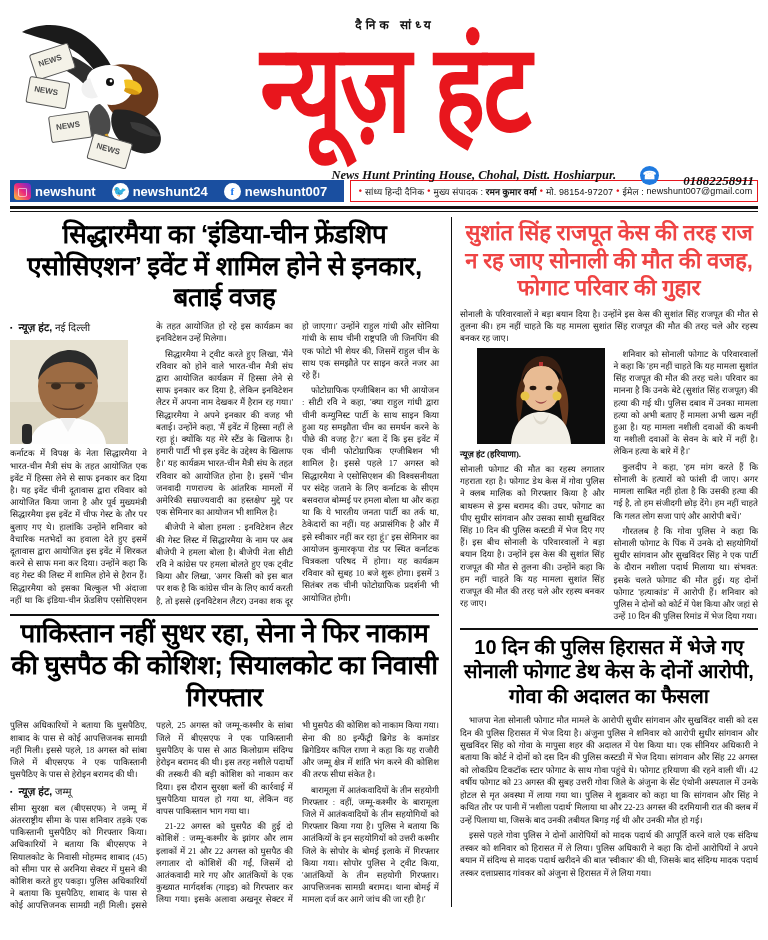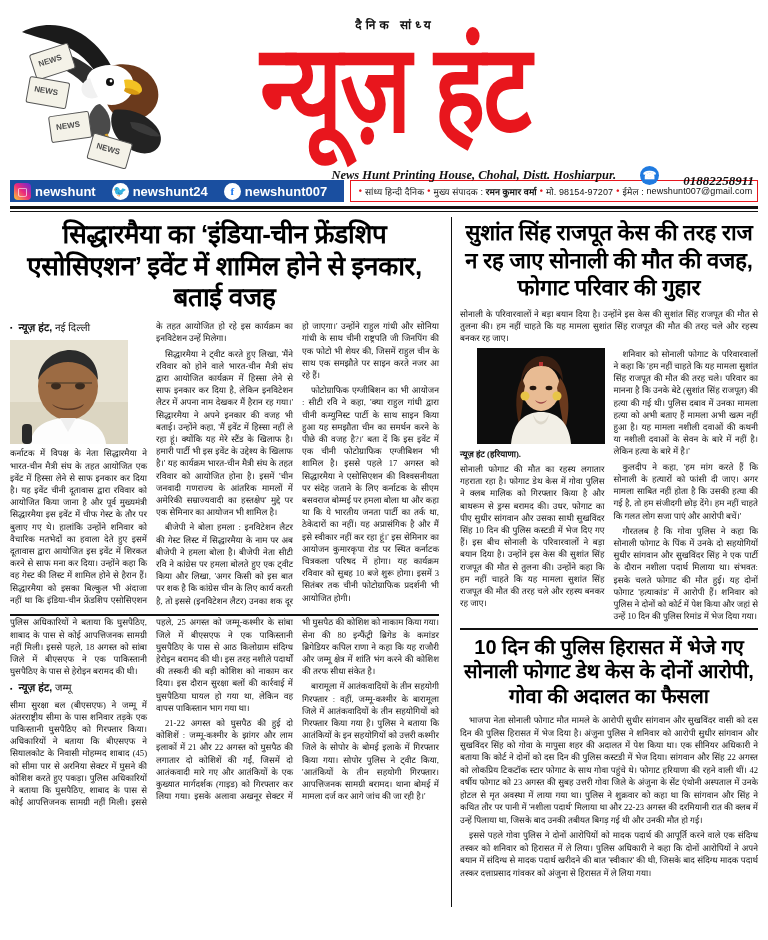--- a/index.html
+++ b/index.html
@@ -86,21 +86,21 @@
   .col-left{width:442px;padding-right:12px;box-sizing:border-box;border-right:1.2px solid #111;}
   .col-right{width:306px;padding-left:8px;box-sizing:border-box;}
 
   .hl-main{
     font-family:"Liberation Sans","DejaVu Sans",sans-serif;
     font-weight:700;font-size:26px;line-height:1.22;color:#000;
     text-align:center;letter-spacing:-.3px;margin:2px 0 6px 0;
   }
   .hl-right{
     font-family:"Liberation Sans","DejaVu Sans",sans-serif;
-    font-weight:700;font-size:22px;line-height:1.25;color:#000000;
+    font-weight:700;font-size:22px;line-height:1.25;color:#ef4444;
     text-align:center;letter-spacing:-.2px;margin:2px 0 6px 0;
   }
   .hl-sub{
     font-family:"Liberation Sans","DejaVu Sans",sans-serif;
     font-weight:700;font-size:20px;line-height:1.22;color:#000;
     text-align:center;margin:4px 0 6px 0;
   }
 
   .byline{
     font-family:"Liberation Sans","DejaVu Sans",sans-serif;
@@ -238,20 +238,21 @@
           </svg>
         </div>
         <p class="ni">कर्नाटक में विपक्ष के नेता सिद्धारमैया ने भारत-चीन मैत्री संघ के तहत आयोजित एक इवेंट में हिस्सा लेने से साफ इनकार कर दिया है। यह इवेंट चीनी दूतावास द्वारा रविवार को आयोजित किया जाना है और पूर्व मुख्यमंत्री सिद्धारमैया इस इवेंट में चीफ गेस्ट के तौर पर बुलाए गए थे। हालांकि उन्होंने शनिवार को वैचारिक मतभेदों का हवाला देते हुए इसमें दूतावास द्वारा आयोजित इस इवेंट में शिरकत करने से साफ मना कर दिया। उन्होंने कहा कि वह गेस्ट की लिस्ट में शामिल होने से हैरान हैं। सिद्धारमैया को इसका बिल्कुल भी अंदाजा नहीं था कि इंडिया-चीन फ्रेंडशिप एसोसिएशन के तहत आयोजित हो रहे इस कार्यक्रम का इनविटेशन उन्हें मिलेगा।</p>
         <p>सिद्धारमैया ने ट्वीट करते हुए लिखा, 'मैंने रविवार को होने वाले भारत-चीन मैत्री संघ द्वारा आयोजित कार्यक्रम में हिस्सा लेने से साफ इनकार कर दिया है, लेकिन इनविटेशन लैटर में अपना नाम देखकर मैं हैरान रह गया।' सिद्धारमैया ने अपने इनकार की वजह भी बताई। उन्होंने कहा, 'मैं इवेंट में हिस्सा नहीं ले रहा हूं। क्योंकि यह मेरे स्टैंड के खिलाफ है। हमारी पार्टी भी इस इवेंट के उद्देश्य के खिलाफ है।' यह कार्यक्रम भारत-चीन मैत्री संघ के तहत रविवार को आयोजित होना है। इसमें 'चीन जनवादी गणराज्य के आंतरिक मामलों में अमेरिकी सम्राज्यवादी का हस्तक्षेप' मुद्दे पर एक सेमिनार का आयोजन भी शामिल है।</p>
         <p>बीजेपी ने बोला हमला : इनविटेशन लैटर की गेस्ट लिस्ट में सिद्धारमैया के नाम पर अब बीजेपी ने हमला बोला है। बीजेपी नेता सीटी रवि ने कांग्रेस पर हमला बोलते हुए एक ट्वीट किया और लिखा, 'अगर किसी को इस बात पर शक है कि कांग्रेस चीन के लिए कार्य करती है, तो इससे (इनविटेशन लैटर) उनका शक दूर हो जाएगा।' उन्होंने राहुल गांधी और सोनिया गांधी के साथ चीनी राष्ट्रपति जी जिनपिंग की एक फोटो भी शेयर की, जिसमें राहुल चीन के साथ एक समझौते पर साइन करते नजर आ रहे हैं।</p>
         <p>फोटोग्राफिक एग्जीबिशन का भी आयोजन : सीटी रवि ने कहा, 'क्या राहुल गांधी द्वारा चीनी कम्युनिस्ट पार्टी के साथ साइन किया हुआ यह समझौता चीन का समर्थन करने के पीछे की वजह है?।' बता दें कि इस इवेंट में एक चीनी फोटोग्राफिक एग्जीबिशन भी शामिल है। इससे पहले 17 अगस्त को सिद्धारमैया ने एसोसिएशन की विश्वसनीयता पर संदेह जताने के लिए कर्नाटक के सीएम बसवराज बोम्मई पर हमला बोला था और कहा था कि ये भारतीय जनता पार्टी का तर्क था, ठेकेदारों का नहीं। यह अप्रासंगिक है और मैं इसे स्वीकार नहीं कर रहा हूं।' इस सेमिनार का आयोजन कुमारकृपा रोड पर स्थित कर्नाटक चित्रकला परिषद में होगा। यह कार्यक्रम रविवार को सुबह 10 बजे शुरू होगा। इसमें 3 सितंबर तक चीनी फोटोग्राफिक प्रदर्शनी भी आयोजित होगी।</p>
       </div>
 
       <div class="sep-line"></div>
 
+      <div class="hl-main">पाकिस्तान नहीं सुधर रहा, सेना ने फिर नाकाम की घुसपैठ की कोशिश; सियालकोट का निवासी गिरफ्तार</div>
 
       <div class="body3">
         <p class="ni">पुलिस अधिकारियों ने बताया कि घुसपैठिए, शाबाद के पास से कोई आपत्तिजनक सामग्री नहीं मिली। इससे पहले, 18 अगस्त को सांबा जिले में बीएसएफ ने एक पाकिस्तानी घुसपैठिए के पास से हेरोइन बरामद की थी।</p>
         <p class="ni byline">
           <span>न्यूज़ हंट,</span>
           <span class="place">जम्मू</span>
         </p>
         <p class="ni">सीमा सुरक्षा बल (बीएसएफ) ने जम्मू में अंतरराष्ट्रीय सीमा के पास शनिवार तड़के एक पाकिस्तानी घुसपैठिए को गिरफ्तार किया। अधिकारियों ने बताया कि बीएसएफ ने सियालकोट के निवासी मोहम्मद शाबाद (45) को सीमा पार से अरनिया सेक्टर में घुसने की कोशिश करते हुए पकड़ा। पुलिस अधिकारियों ने बताया कि घुसपैठिए, शाबाद के पास से कोई आपत्तिजनक सामग्री नहीं मिली। इससे पहले, 25 अगस्त को जम्मू-कश्मीर के सांबा जिले में बीएसएफ ने एक पाकिस्तानी घुसपैठिए के पास से आठ किलोग्राम संदिग्ध हेरोइन बरामद की थी। इस तरह नशीले पदार्थों की तस्करी की बड़ी कोशिश को नाकाम कर दिया। इस दौरान सुरक्षा बलों की कार्रवाई में घुसपैठिया घायल हो गया था, लेकिन वह वापस पाकिस्तान भाग गया था।</p>
         <p>21-22 अगस्त को घुसपैठ की हुई दो कोशिशें : जम्मू-कश्मीर के झांगर और लाम इलाकों में 21 और 22 अगस्त को घुसपैठ की लगातार दो कोशिशें की गईं, जिसमें दो आतंकवादी मारे गए और आतंकियों के एक कुख्यात मार्गदर्शक (गाइड) को गिरफ्तार कर लिया गया। इसके अलावा अखनूर सेक्टर में भी घुसपैठ की कोशिश को नाकाम किया गया। सेना की 80 इन्फैंट्री ब्रिगेड के कमांडर ब्रिगेडियर कपिल राणा ने कहा कि यह राजौरी और जम्मू क्षेत्र में शांति भंग करने की कोशिश की तरफ सीधा संकेत है।</p>
         <p>बारामूला में आतंकवादियों के तीन सहयोगी गिरफ्तार : वहीं, जम्मू-कश्मीर के बारामूला जिले में आतंकवादियों के तीन सहयोगियों को गिरफ्तार किया गया है। पुलिस ने बताया कि आतंकियों के इन सहयोगियों को उत्तरी कश्मीर जिले के सोपोर के बोमई इलाके में गिरफ्तार किया गया। सोपोर पुलिस ने ट्वीट किया, 'आतंकियों के तीन सहयोगी गिरफ्तार। आपत्तिजनक सामग्री बरामद। थाना बोमई में मामला दर्ज कर आगे जांच की जा रही है।'</p>

